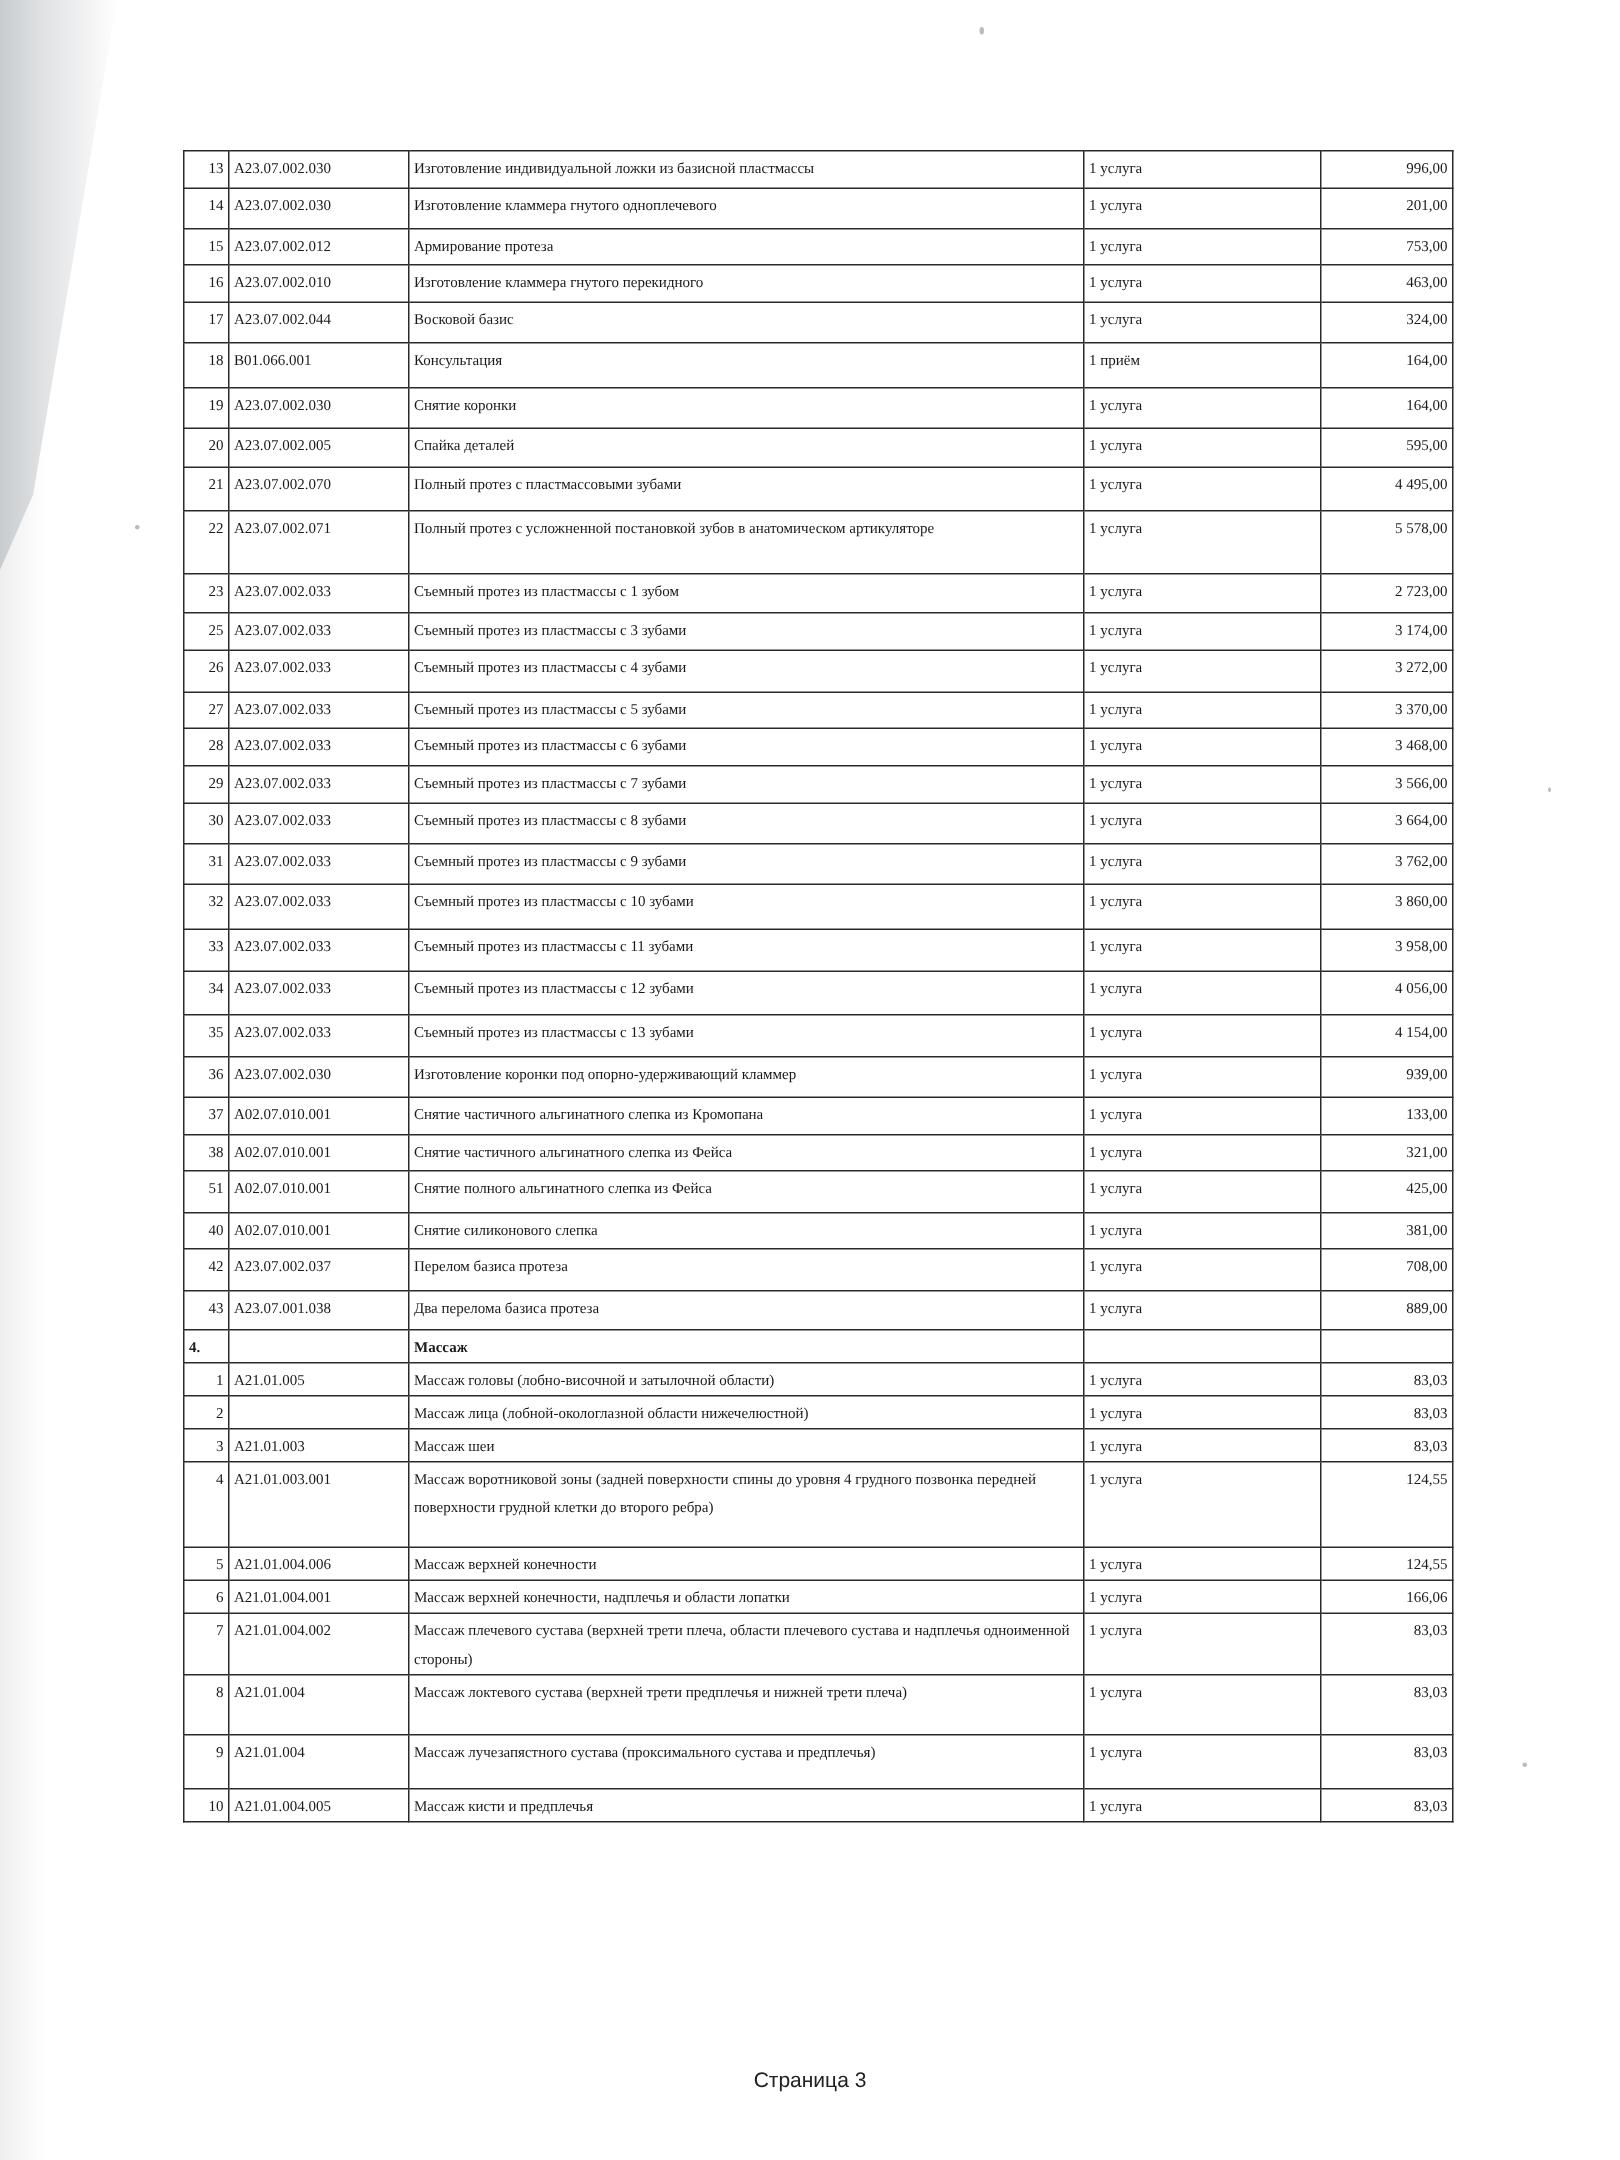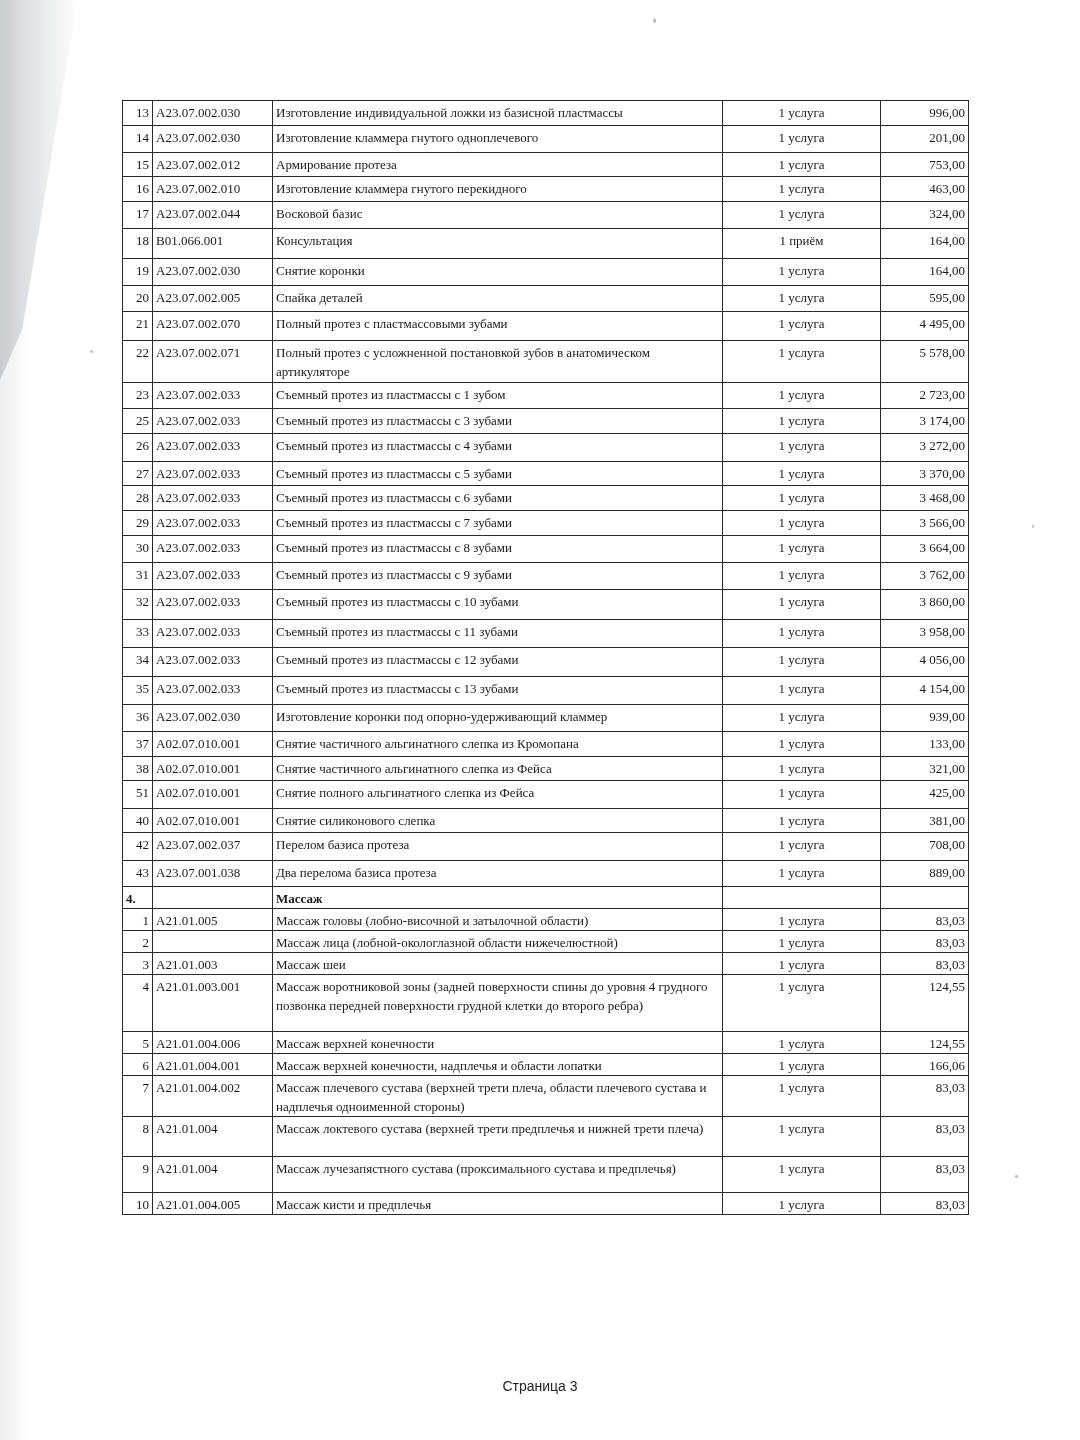--- a/index.html
+++ b/index.html
@@ -16,35 +16,35 @@
   }
   .scan-shadow2 {
     position: absolute; left: 0; top: 0; width: 30px; height: 1440px;
     background: linear-gradient(90deg, #eeeeee, rgba(255,255,255,0));
   }
   table.price {
     position: absolute; left: 122px; top: 100px;
     width: 846px;
     border-collapse: collapse;
     table-layout: fixed;
-    font-size: 13px;
+    font-size: 10px;
     line-height: 19px;
   }
   table.price td {
     border: 1.3px solid #2a2a2a;
     padding: 2px 3px 0 3px;
     vertical-align: top;
   }
   col.c-num { width: 30px; }
   col.c-code { width: 120px; }
   col.c-desc { width: 450px; }
   col.c-unit { width: 158px; }
   col.c-price { width: 88px; }
   td.num { text-align: right; padding-right: 2px; }
-  td.unit { text-align: center; }
+  td.unit { text-align: left; }
   td.pr { text-align: right; padding-right: 2px; }
   tr.section td { font-weight: bold; }
   .footer {
     position: absolute; top: 1378px; left: 0; width: 1080px; text-align: center;
     font-family: "Liberation Sans", "DejaVu Sans", sans-serif;
     font-size: 14px; color: #222;
   }
   .speck { position: absolute; background: #bbb; border-radius: 50%; }
 </style>
 </head>

